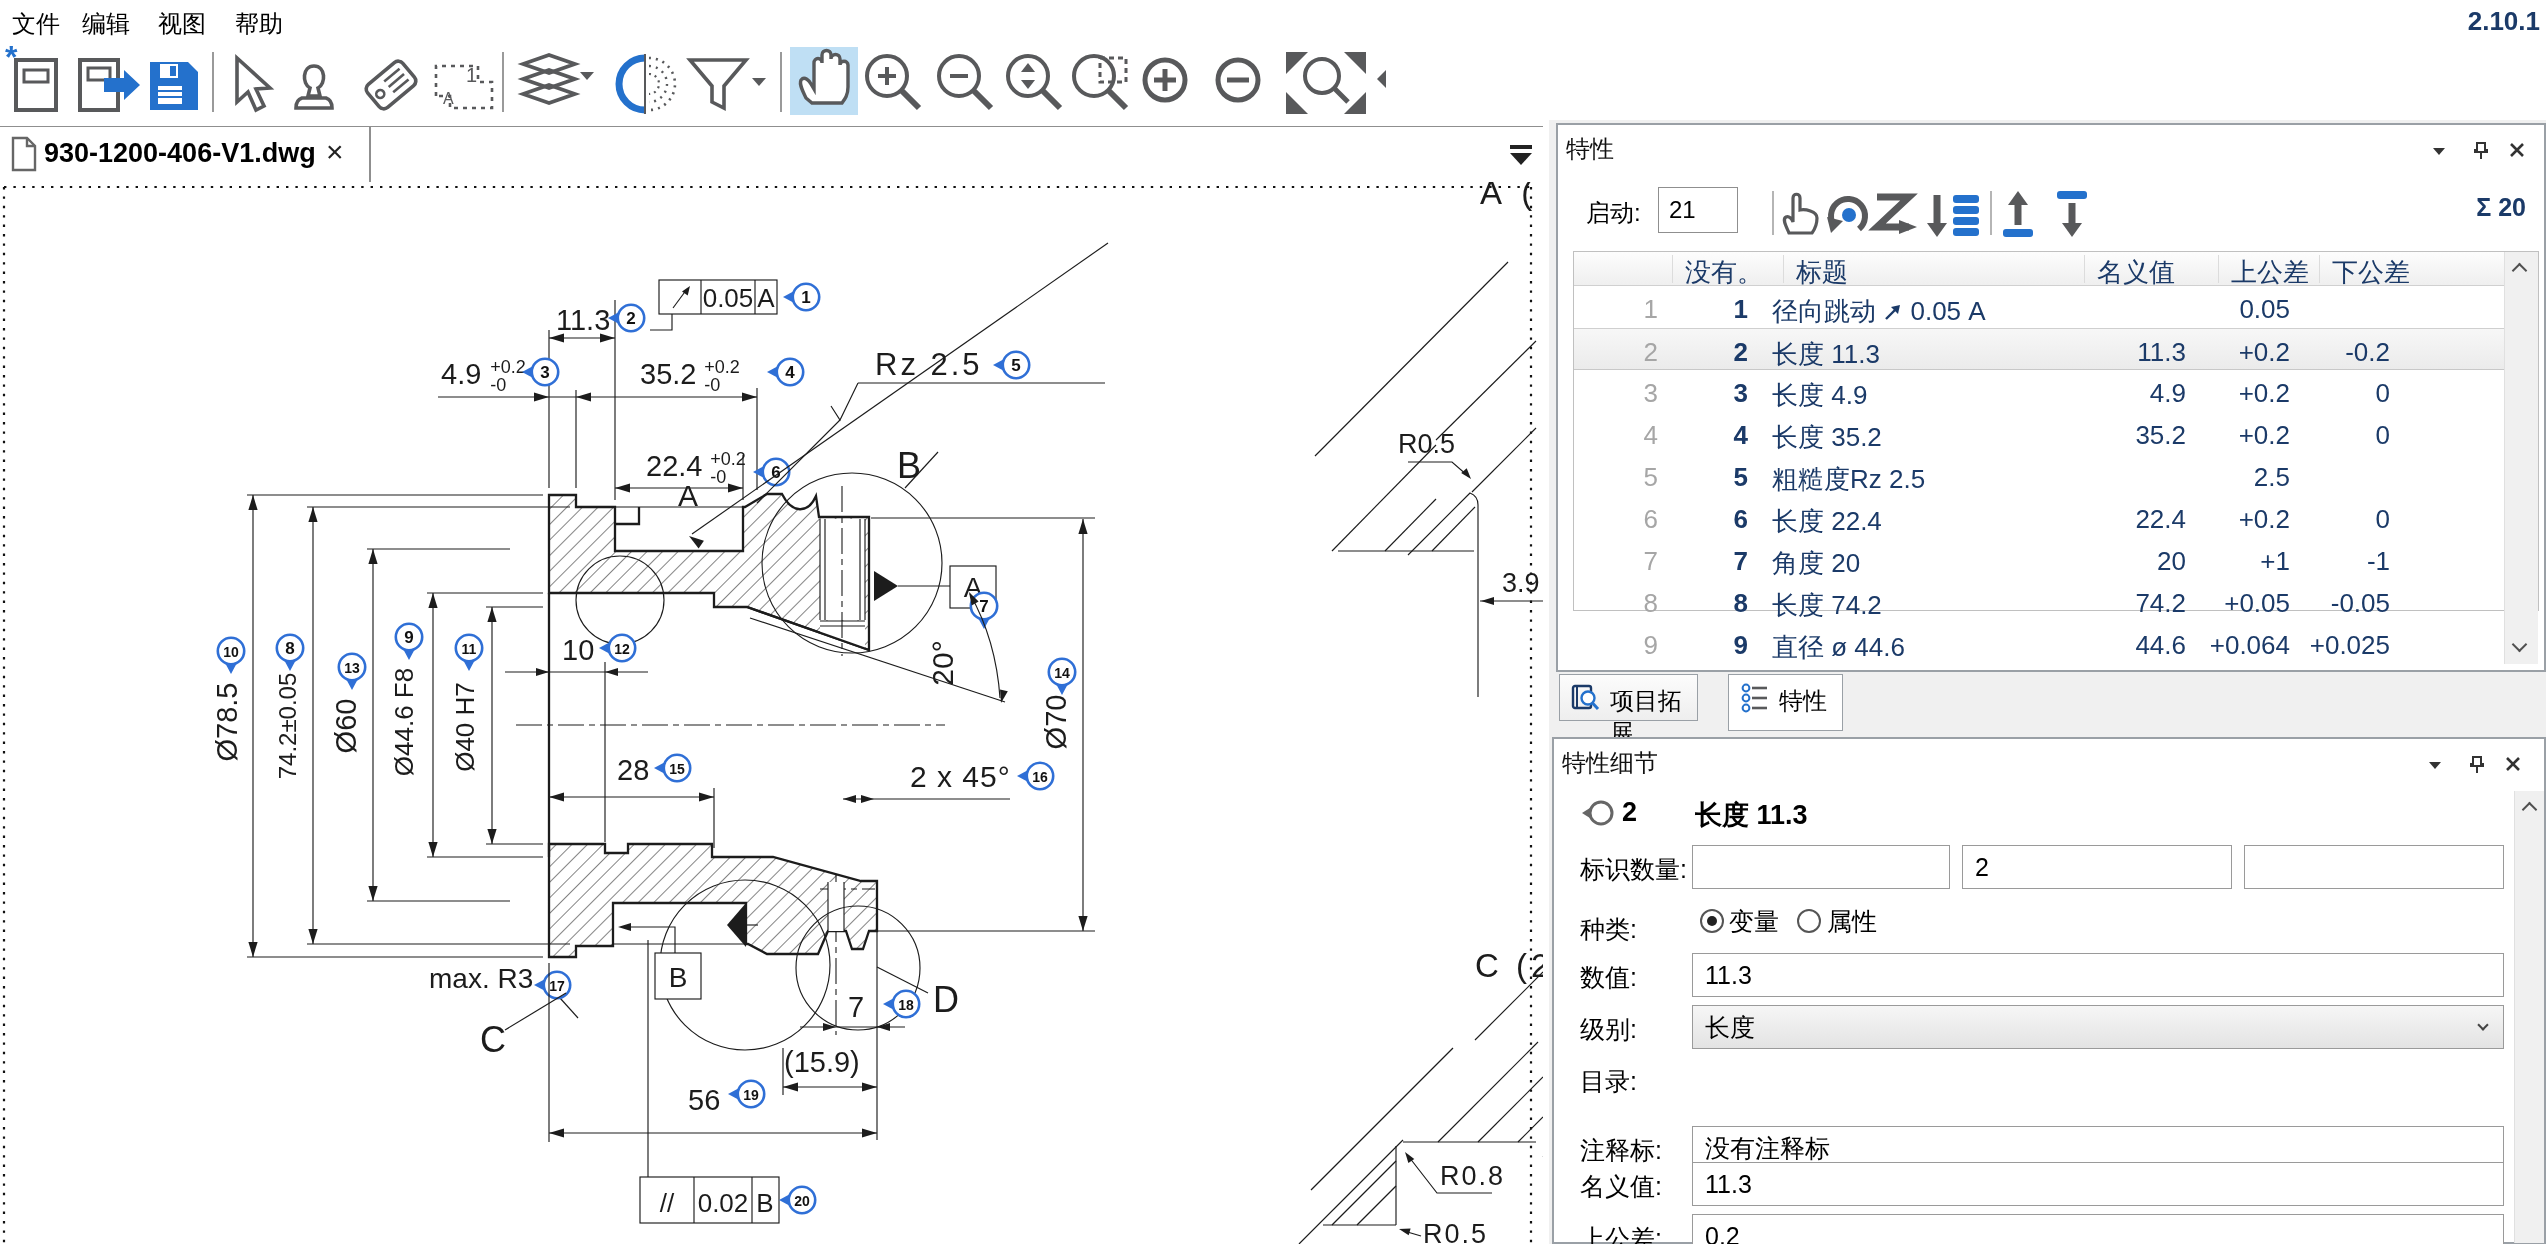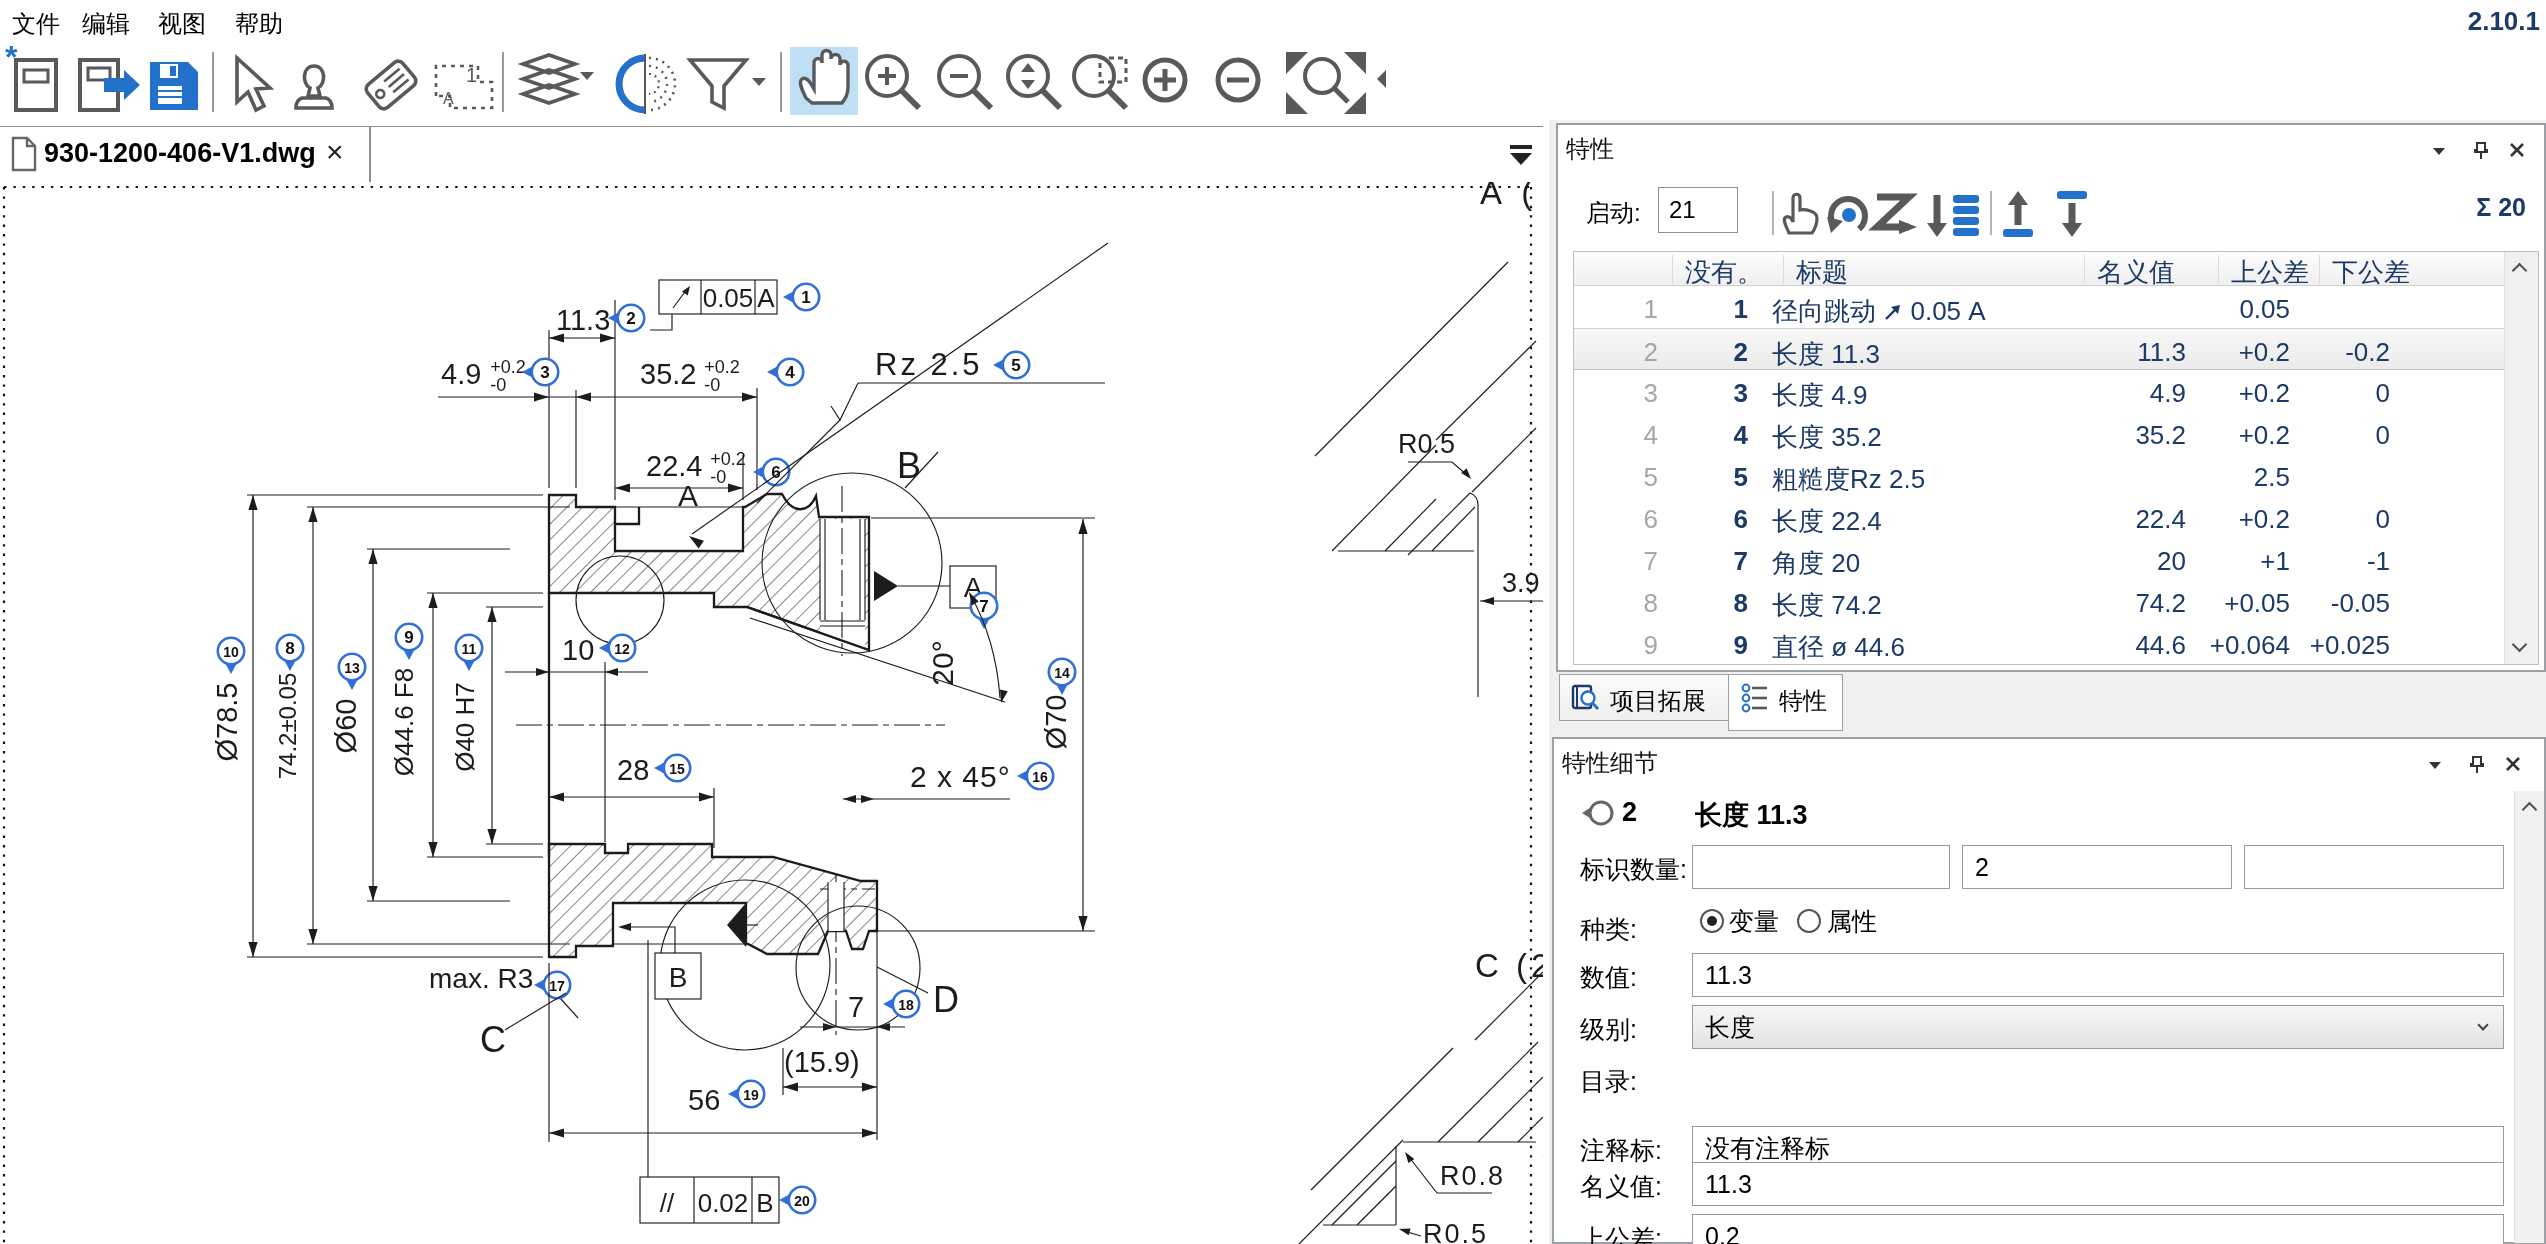--- a/index.html
+++ b/index.html
@@ -15,21 +15,21 @@
 #canvasbg { position:absolute; left:0; top:182px; width:1543px; height:1062px; background:#fff; }
 #rightbg { position:absolute; left:1549px; top:120px; width:997px; height:1124px; background:#f0f0f0; }
 #p1 { position:absolute; left:1556px; top:123px; width:990px; height:549px; background:#fff; border:2px solid #9aa0a6; }
 .ptitle { position:absolute; left:8px; top:8px; width:970px; font-size:24px; color:#111; }
 .picons { position:absolute; right:10px; top:6px; }
 .prun { position:absolute; left:28px; top:62px; font-size:24px; }
 .plab { position:absolute; top:10px; width:60px; }
 .pinp { position:absolute; left:72px; top:0px; width:80px; height:46px; border:1px solid #8f8f8f; font-size:24px;
   font-family:"Liberation Sans",sans-serif; padding-left:10px; }
 .sig { position:absolute; right:18px; top:68px; font-size:25px; font-weight:bold; color:#1b3a68; }
-#tbl { position:absolute; left:15px; top:126px; width:966px; height:414px; border:1px solid #c0c0c0; font-size:26px; color:#1b3a68; }
+#tbl { position:absolute; left:15px; top:126px; width:966px; height:360px; border:1px solid #c0c0c0; font-size:26px; color:#1b3a68; }
 .thead { position:relative; height:34px; background:linear-gradient(#fdfdfd,#efefef); border-bottom:1px solid #d0d0d0; }
 .thead span { position:absolute; top:3px; }
 .trow { position:relative; height:42px; }
 .trow span { position:absolute; top:8px; }
 .trow.sel { background:linear-gradient(#f7f7f7,#ebebeb); border-top:1px solid #cfcfcf; border-bottom:1px solid #c8c8c8; }
 .c0 { left:0; width:84px; text-align:right; color:#a6a6a6; }
 .c1 { left:84px; width:90px; text-align:right; font-weight:bold; }
 .c1h { left:98px; }
 .c2 { left:198px; } .c2h { left:209px; }
 .c3 { left:420px; width:192px; text-align:right; } .c3h { left:510px; }
@@ -39,21 +39,21 @@
 #vsb { position:absolute; right:0; top:0; width:34px; height:412px; background:#f0f0f0; border-left:1px solid #e0e0e0; }
 .sbtn { position:absolute; top:0; width:34px; height:34px; }
 .sbtn::after { content:""; position:absolute; left:9px; top:13px; width:9px; height:9px;
   border:solid #505050; border-width:2.2px 2.2px 0 0; transform:rotate(-45deg); }
 .sbot { top:378px; }
 .sbot::after { transform:rotate(135deg); top:9px; }
 #dtabs { position:absolute; left:1559px; top:674px; height:60px; font-size:24px; }
 .dtab { position:absolute; top:0; border:1px solid #9aa0a6; background:#fff; }
 .dtab svg { position:absolute; left:10px; top:8px; }
 .dtab span { position:absolute; left:50px; top:10px; }
-.t1 { left:0; width:185px; height:47px; background:linear-gradient(#fcfcfc,#eee); }
+.t1 { left:0; width:139px; height:47px; background:linear-gradient(#fcfcfc,#eee); }
 .t2 { left:169px; width:115px; height:57px; }
 #p2 { position:absolute; left:1552px; top:737px; width:994px; height:507px; background:#fff; border:2px solid #9aa0a6; font-size:25px; }
 .drow { position:absolute; left:0; width:990px; height:44px; }
 .dlab { position:absolute; left:26px; top:8px; }
 .dinp { position:absolute; top:0; height:44px; border:1px solid #9a9a9a; font-size:25px; font-family:"Liberation Sans",sans-serif; padding-left:12px; background:#fff; }
 .dsel { position:absolute; top:0; height:44px; border:1px solid #9a9a9a; background:linear-gradient(#f6f6f6,#e3e3e3); padding-left:12px; line-height:42px; }
 .dsel i { position:absolute; right:16px; top:15px; width:8px; height:8px; border:solid #444; border-width:0 2px 2px 0; transform:rotate(45deg); }
 .radio { position:absolute; top:4px; width:24px; height:24px; border:2px solid #555; border-radius:50%; background:#fff; }
 .rsel::after { content:""; position:absolute; left:5px; top:5px; width:10px; height:10px; border-radius:50%; background:#222; }
 #vsb2 { position:absolute; right:0px; top:52px; width:30px; height:452px; background:#f0f0f0; border-left:1px solid #e0e0e0; }

